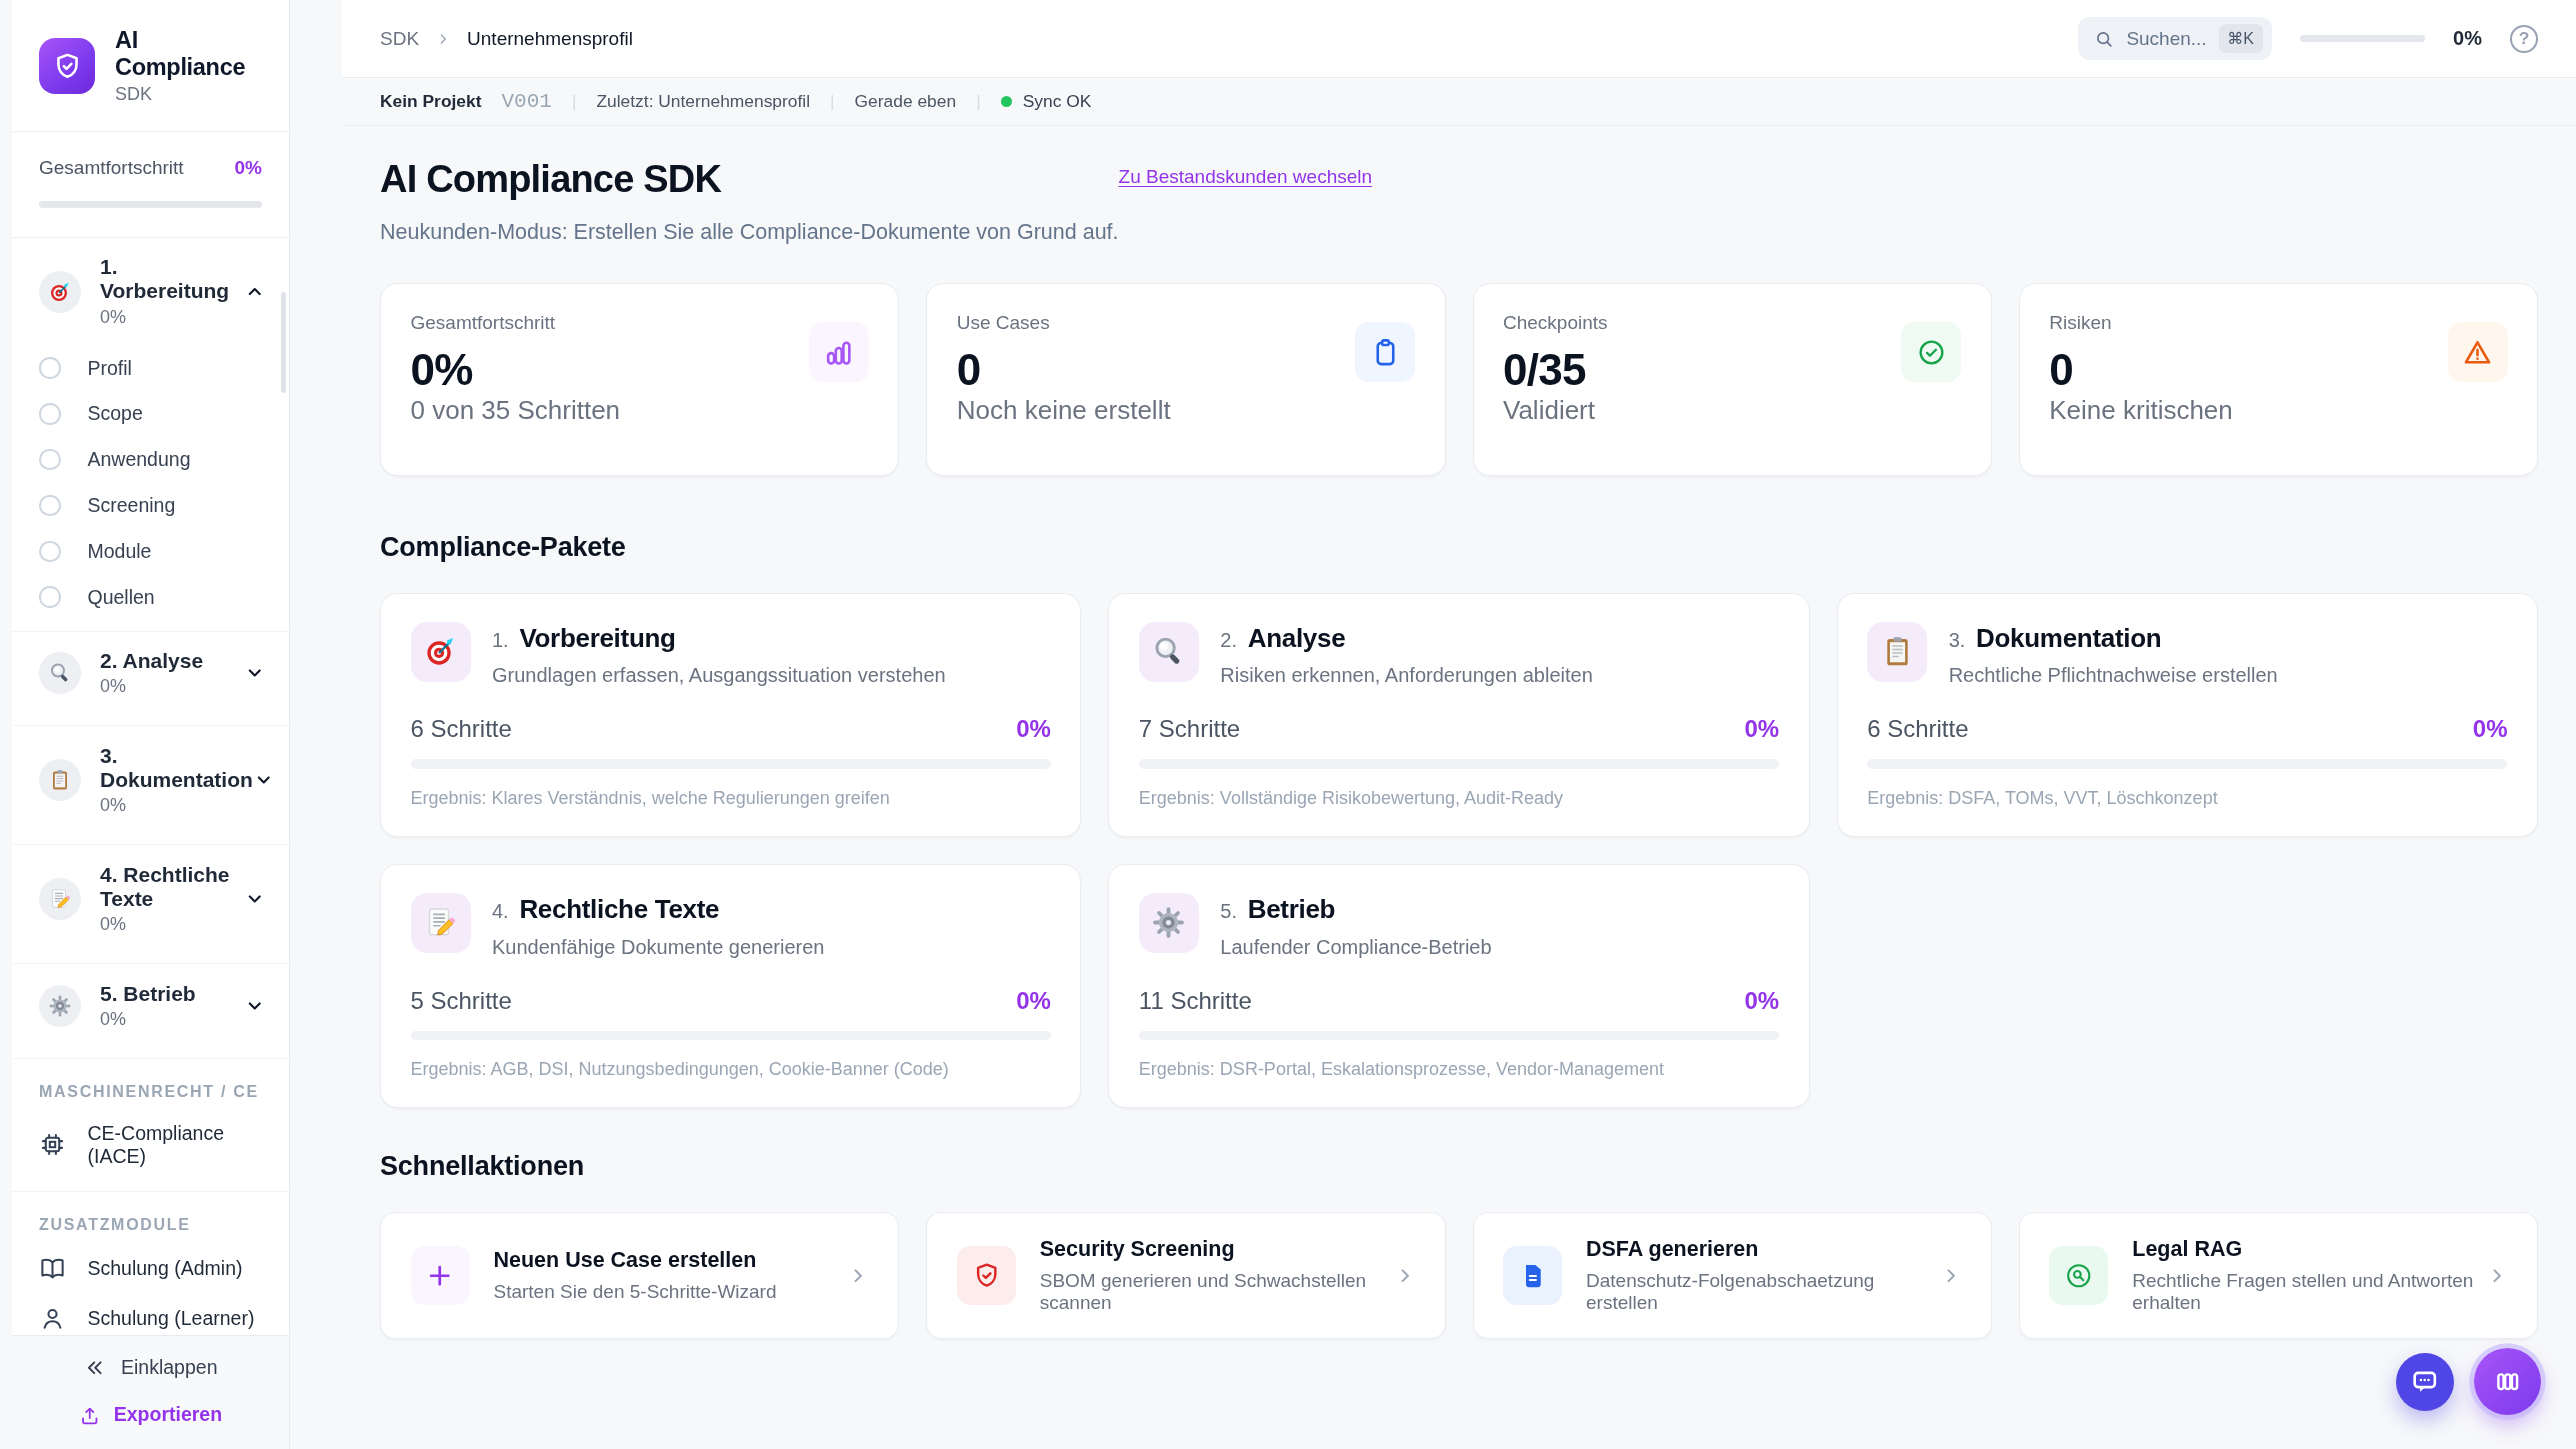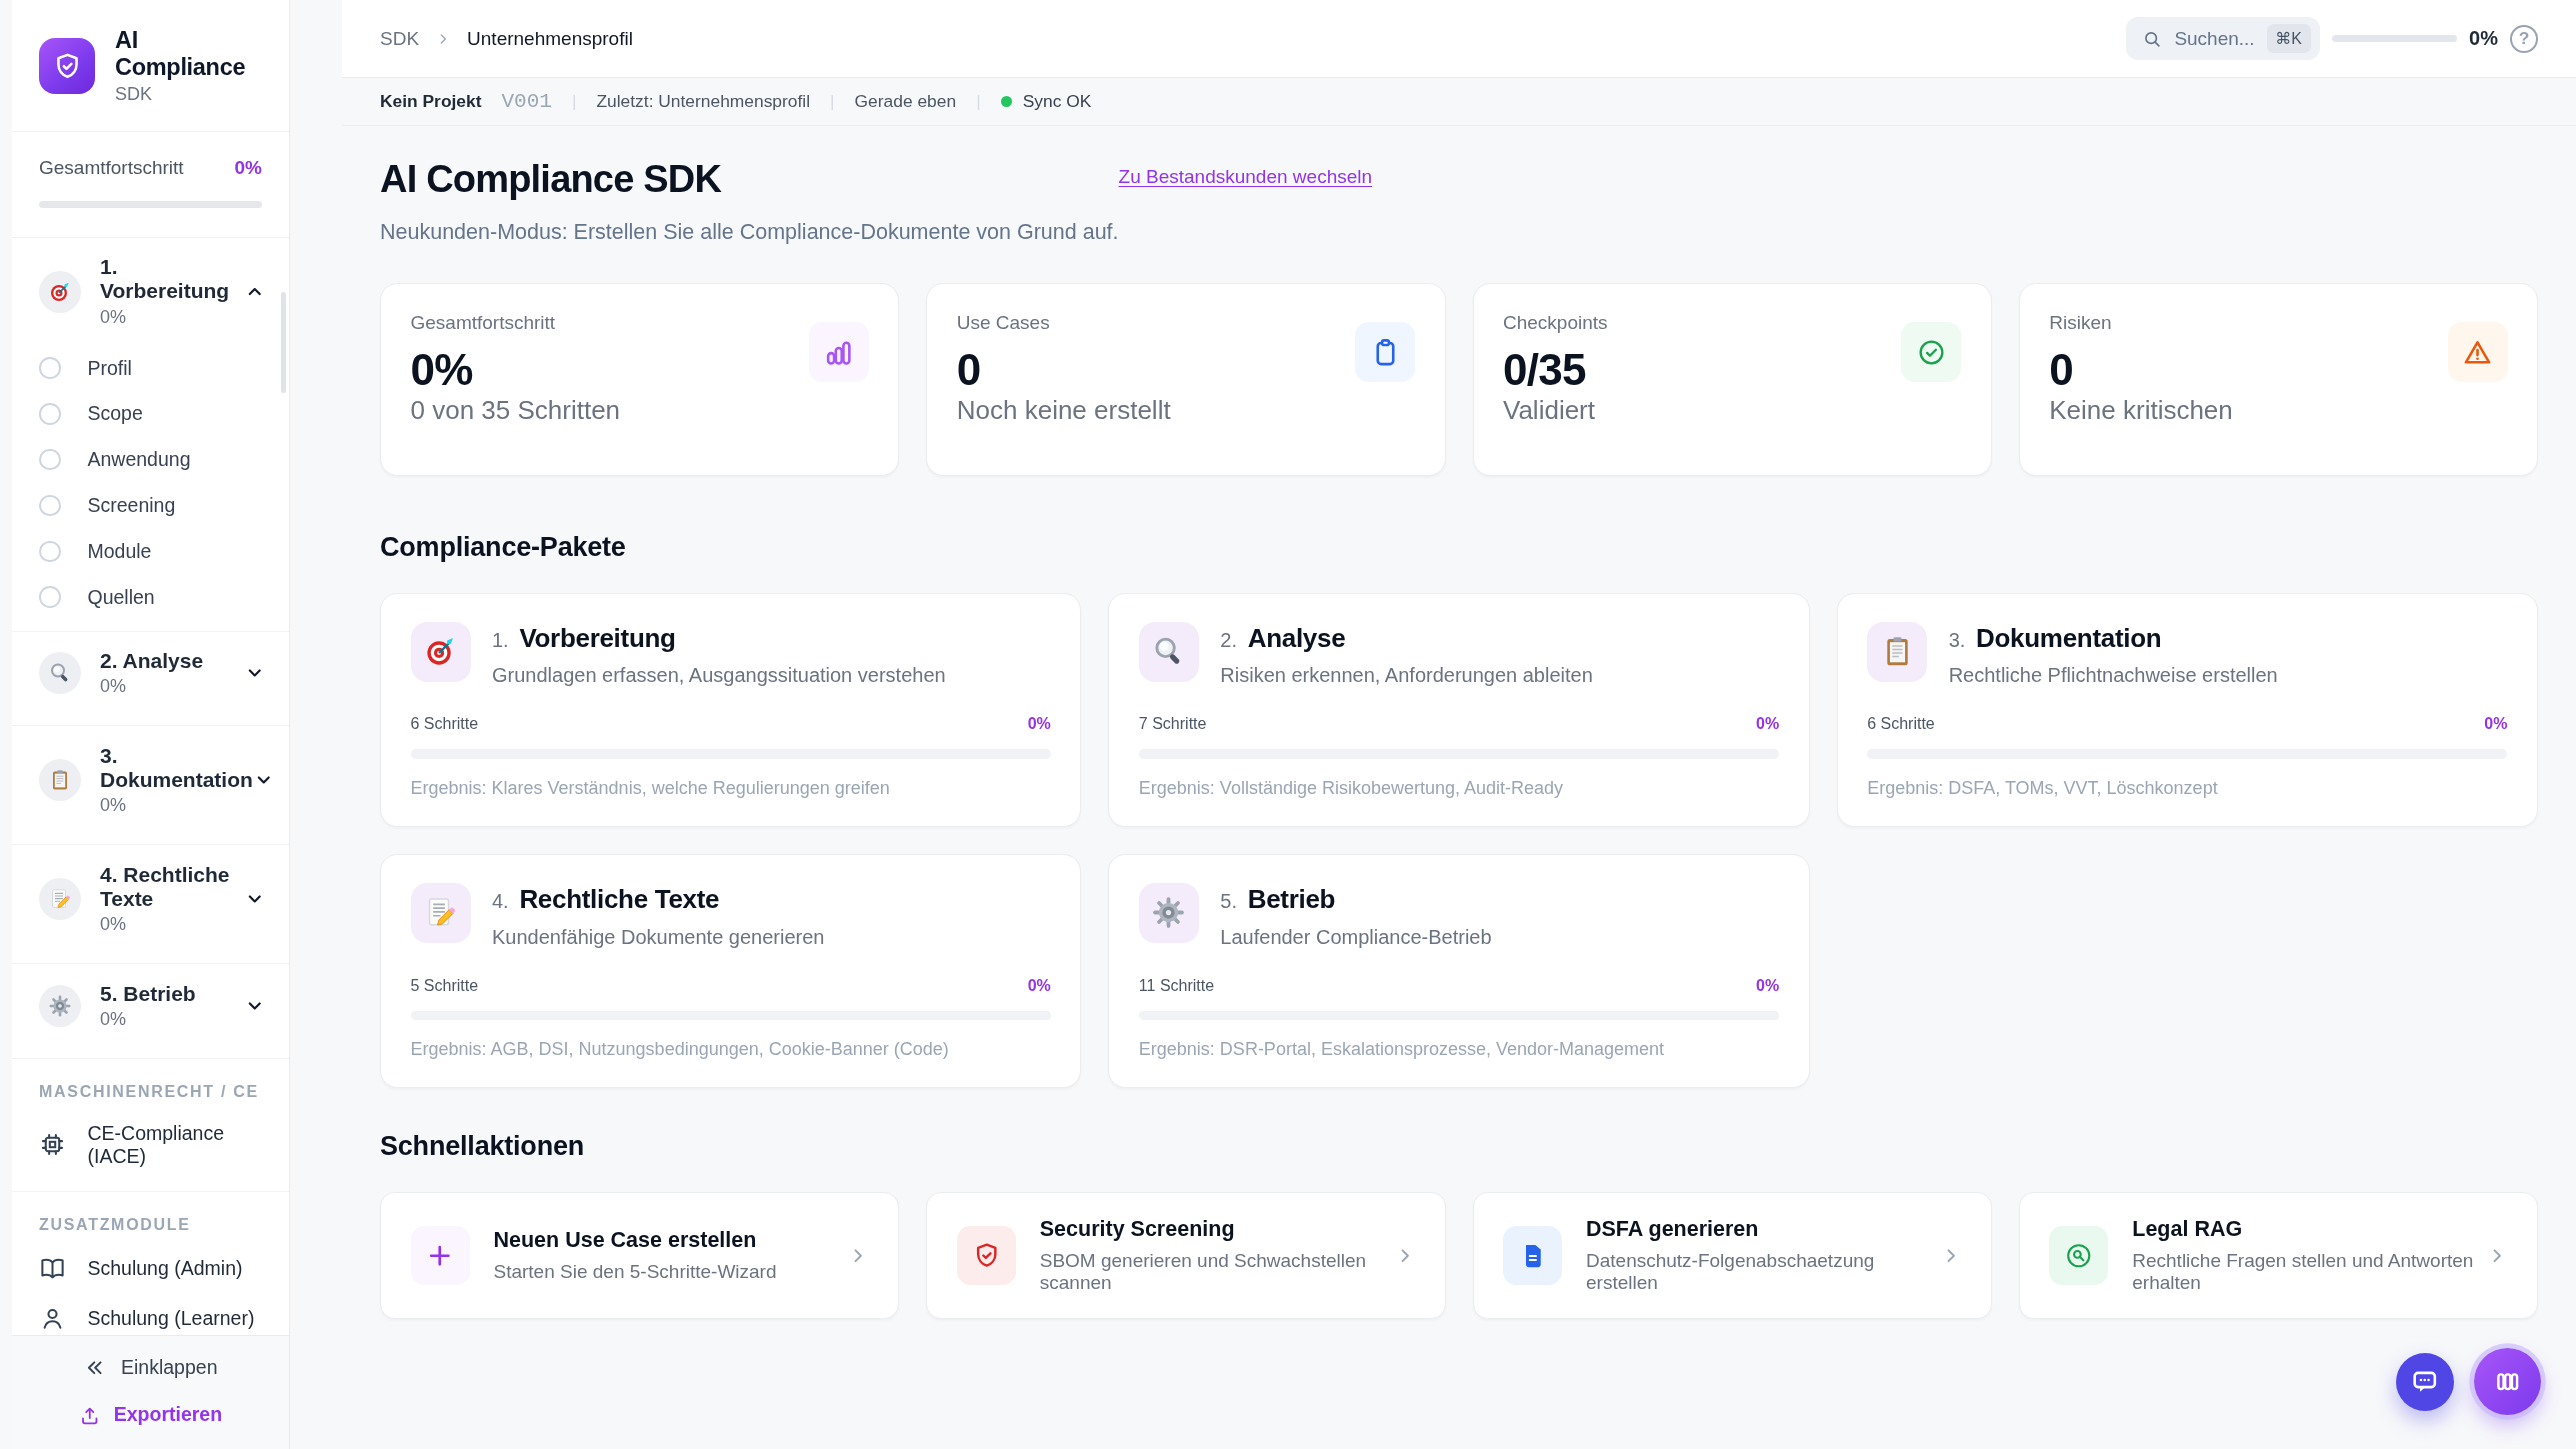--- a/index.html
+++ b/index.html
@@ -55,21 +55,21 @@
   .export{display:flex;justify-content:center;align-items:flex-end;gap:13.4px;margin-top:23px;font-size:19.5px;font-weight:600;color:#9333ea;cursor:pointer}
   .export svg{width:21.5px;height:21.5px}
 
   
   .main{position:absolute;left:342px;right:0;top:0;bottom:0}
   .topbar{height:78px;background:#fff;border-bottom:1.3px solid #e8ecf1;display:flex;align-items:center;padding:0 38px}
   .crumbs{display:flex;align-items:center;gap:16px;font-size:19px}
   .crumb-root{color:#6b7280;cursor:pointer}
   .crumb-sep{color:#9aa3b2}.crumb-sep svg{width:16px;height:16px}
   .crumb-cur{color:#111827;font-weight:500}
-  .top-right{margin-left:auto;display:flex;align-items:center;gap:12px}
+  .top-right{margin-left:auto;display:flex;align-items:center;gap:28px}
   .searchbox{display:flex;align-items:center;gap:12px;background:#eef1f5;border-radius:12px;height:43px;padding:0 9.4px 0 16px;cursor:text}
   .searchbox .s-ico{color:#64748b}.searchbox .s-ico svg{width:20px;height:20px}
   .search-ph{font-size:19px;color:#64748b}
   .kbd{background:#e2e6ec;border-radius:6.7px;padding:4.7px 8.7px;font-size:16px;color:#475569;
        font-family:"Liberation Sans","DejaVu Sans",sans-serif}
   .top-progress{width:125px}.top-progress .track{background:#e3e7ed}
   .top-pct{font-size:20px;font-weight:700;color:#1f2937}
   .help{width:28px;height:28px;border-radius:50%;border:2.3px solid #98a2b3;color:#98a2b3;display:grid;place-items:center;
         font-size:17.4px;font-weight:700;cursor:pointer}
   .help::after{content:"?"}
@@ -102,21 +102,21 @@
 
   .pkgs{display:grid;grid-template-columns:repeat(3,1fr);gap:27px;margin-top:29.5px}
   .pkg{background:#fff;border:1.3px solid #e9ecf1;border-radius:17.4px;padding:28px 29.5px 27px;cursor:pointer;box-shadow:0 1.3px 2.7px rgba(15,23,42,.03)}
   .pkg-head{display:flex;gap:21.5px}
   .pkg-ico{width:60px;height:60px;border-radius:16px;background:#f5ecfb;display:grid;place-items:center;flex:none}
   .pkg-ico svg{width:35px;height:35px}
   .pkg-titleline{display:flex;align-items:baseline;gap:10.7px;margin-top:1.3px}
   .pkg-num{font-size:20px;color:#6b7280}
   .pkg-title{font-size:26px;font-weight:700;color:#0b1220;letter-spacing:-0.3px}
   .pkg-desc{font-size:20px;color:#6b7280;margin-top:10.7px}
-  .pkg-steps{display:flex;justify-content:space-between;align-items:center;margin-top:28px;font-size:16px;color:#4b5563}
+  .pkg-steps{display:flex;justify-content:space-between;align-items:center;margin-top:28px;font-size:24px;color:#4b5563}
   .pkg-pct{font-weight:700;color:#9333ea}
   .pkg .track{margin-top:16px;height:9.4px;border-radius:4.7px;background:#f1f2f5}
   .pkg-result{margin-top:19px;font-size:18px;color:#9aa6b4}
 
   .actions{display:grid;grid-template-columns:repeat(4,1fr);gap:27px;margin-top:29.5px}
   .action{display:flex;align-items:center;background:#fff;border:1.3px solid #e9ecf1;border-radius:14.8px;padding:24px 29.5px;min-height:107px;
           cursor:pointer;box-shadow:0 1.3px 2.7px rgba(15,23,42,.03)}
   .action-ico{width:59px;height:59px;border-radius:13.4px;display:grid;place-items:center;flex:none}
   .action-ico svg{width:29.5px;height:29.5px}
   .action-text{margin-left:24px}

